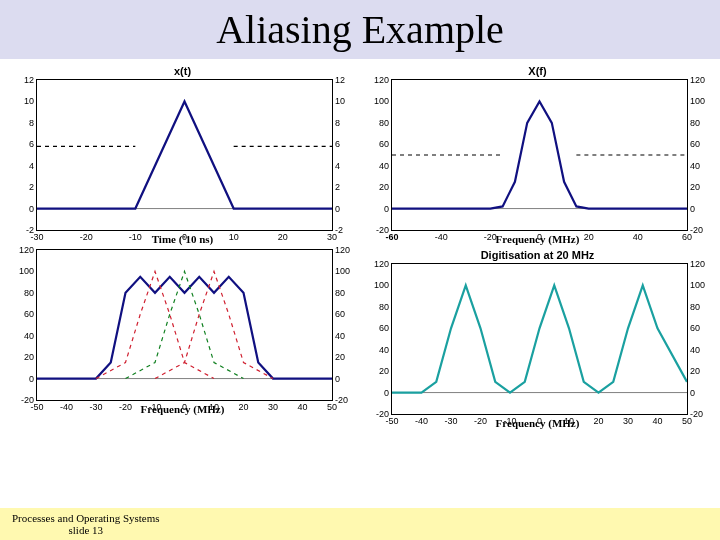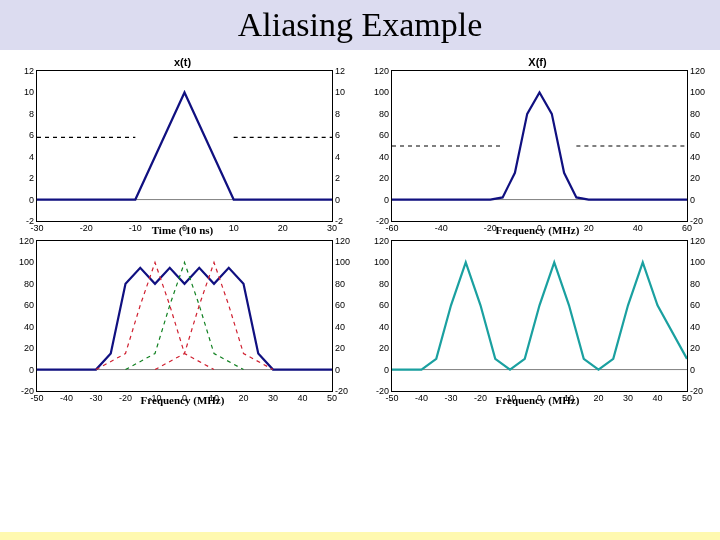--- a/index.html
+++ b/index.html
@@ -1,16 +1,16 @@
 <!DOCTYPE html>
 <html><head>
 <meta charset="utf-8">
 <style>
   html,body{margin:0;padding:0;width:720px;height:540px;font-family:"Times New Roman",serif;background:#fff;overflow:hidden}
-  .titlebar{background:#dcdcf0;padding:6px 4px;text-align:center;font-family:"Comic Sans MS",cursive;font-size:34px}
+  .titlebar{background:#dcdcf0;padding:6px 4px;text-align:center;font-family:"Comic Sans MS",cursive;font-size:40px}
   .charts{display:grid;grid-template-columns:1fr 1fr;gap:4px 6px;padding:6px 8px}
   .panel{position:relative}
   .plot{border:1px solid #000;position:relative;height:150px;margin-left:28px;margin-right:24px;background:#fff}
   .ptitle{font-family:Arial,sans-serif;font-size:11px;text-align:center;font-weight:bold;margin-bottom:2px}
   .pxlabel{font-family:Liberation Serif, serif;font-size:11px;text-align:center;margin-top:2px;font-weight:bold}
   .yticks{position:absolute;right:100%;top:0;height:100%;font-family:Arial,sans-serif;font-size:9px}
   .ytick{position:absolute;right:3px;transform:translateY(-50%)}
   .yticksR{position:absolute;left:100%;top:0;height:100%;font-family:Arial,sans-serif;font-size:9px}
   .ytickR{position:absolute;left:3px;transform:translateY(-50%)}
   .xticks{position:absolute;top:100%;left:0;width:100%;font-family:Arial,sans-serif;font-size:9px}
@@ -70,21 +70,21 @@
   <div class="panel">
     <div class="ptitle">X(f)</div>
     <div class="plot" id="plot-tr">
         <svg viewBox="0 0 295 150" preserveAspectRatio="none">
           <line x1="0" x2="295" y1="128.57142857142858" y2="128.57142857142858" stroke="#000" stroke-width="0.5"></line>
           <polyline points="0,128.57142857142858 49.166666666666664,128.57142857142858 98.33333333333333,128.57142857142858 110.625,126.42857142857143 122.91666666666667,101.78571428571428 135.20833333333331,42.85714285714286 147.5,21.428571428571445 159.79166666666666,42.85714285714286 172.08333333333334,101.78571428571428 184.375,126.42857142857143 196.66666666666666,128.57142857142858 245.83333333333334,128.57142857142858 295,128.57142857142858" fill="none" stroke="#101080" stroke-width="2.2"></polyline>
           <polyline points="0,75 110.625,75" fill="none" stroke="#000" stroke-width="1.2" stroke-dasharray="4 4"></polyline>
           <polyline points="184.375,75 295,75" fill="none" stroke="#000" stroke-width="1.2" stroke-dasharray="4 4"></polyline>
         </svg>
         <div class="xticks">
-          <div class="xtick" style="left: 0%;">-60</div>
+          <div class="xtick" style="left: 0%; font-weight: bold;">-60</div>
           <div class="xtick" style="left: 16.6667%;">-40</div>
           <div class="xtick" style="left: 33.3333%;">-20</div>
           <div class="xtick" style="left: 50%;">0</div>
           <div class="xtick" style="left: 66.6667%;">20</div>
           <div class="xtick" style="left: 83.3333%;">40</div>
           <div class="xtick" style="left: 100%;">60</div>
         </div>
         <div class="yticks">
           <div class="ytick" style="top: 100%;">-20</div>
           <div class="ytick" style="top: 85.7143%;">0</div>
@@ -147,20 +147,21 @@
           <div class="ytickR" style="top: 57.1429%;">40</div>
           <div class="ytickR" style="top: 42.8571%;">60</div>
           <div class="ytickR" style="top: 28.5714%;">80</div>
           <div class="ytickR" style="top: 14.2857%;">100</div>
           <div class="ytickR" style="top: 0%;">120</div>
         </div>
       </div>
     <div class="pxlabel">Frequency (MHz)</div>
   </div>
   <div class="panel">
+    <div class="ptitle">Digitisation at 20 MHz</div>
     <div class="plot" id="plot-br">
         <svg viewBox="0 0 295 150" preserveAspectRatio="none">
           <line x1="0" x2="295" y1="128.57142857142858" y2="128.57142857142858" stroke="#000" stroke-width="0.5"></line>
           <polyline points="0,128.57142857142858 29.5,128.57142857142858 44.25,117.85714285714286 59,64.28571428571429 73.75,21.428571428571445 88.5,64.28571428571429 103.25,117.85714285714286 118,128.57142857142858 132.75,117.85714285714286 147.5,64.28571428571429 162.25,21.428571428571445 177,64.28571428571429 191.75,117.85714285714286 206.5,128.57142857142858 221.25,117.85714285714286 236,64.28571428571429 250.75,21.428571428571445 265.5,64.28571428571429 295,117.85714285714286" fill="none" stroke="#1aa0a0" stroke-width="2.2"></polyline>
         </svg>
         <div class="xticks">
           <div class="xtick" style="left: 0%;">-50</div>
           <div class="xtick" style="left: 10%;">-40</div>
           <div class="xtick" style="left: 20%;">-30</div>
           <div class="xtick" style="left: 30%;">-20</div>
@@ -191,13 +192,17 @@
           <div class="ytickR" style="top: 28.5714%;">80</div>
           <div class="ytickR" style="top: 14.2857%;">100</div>
           <div class="ytickR" style="top: 0%;">120</div>
         </div>
       </div>
     <div class="pxlabel">Frequency (MHz)</div>
   </div>
 </div>
 
 <div class="footer">
+  <div class="L">
+    <div>Processes and Operating Systems</div>
+    <div>slide 13</div>
+  </div>
 </div>
 
 </body></html>

